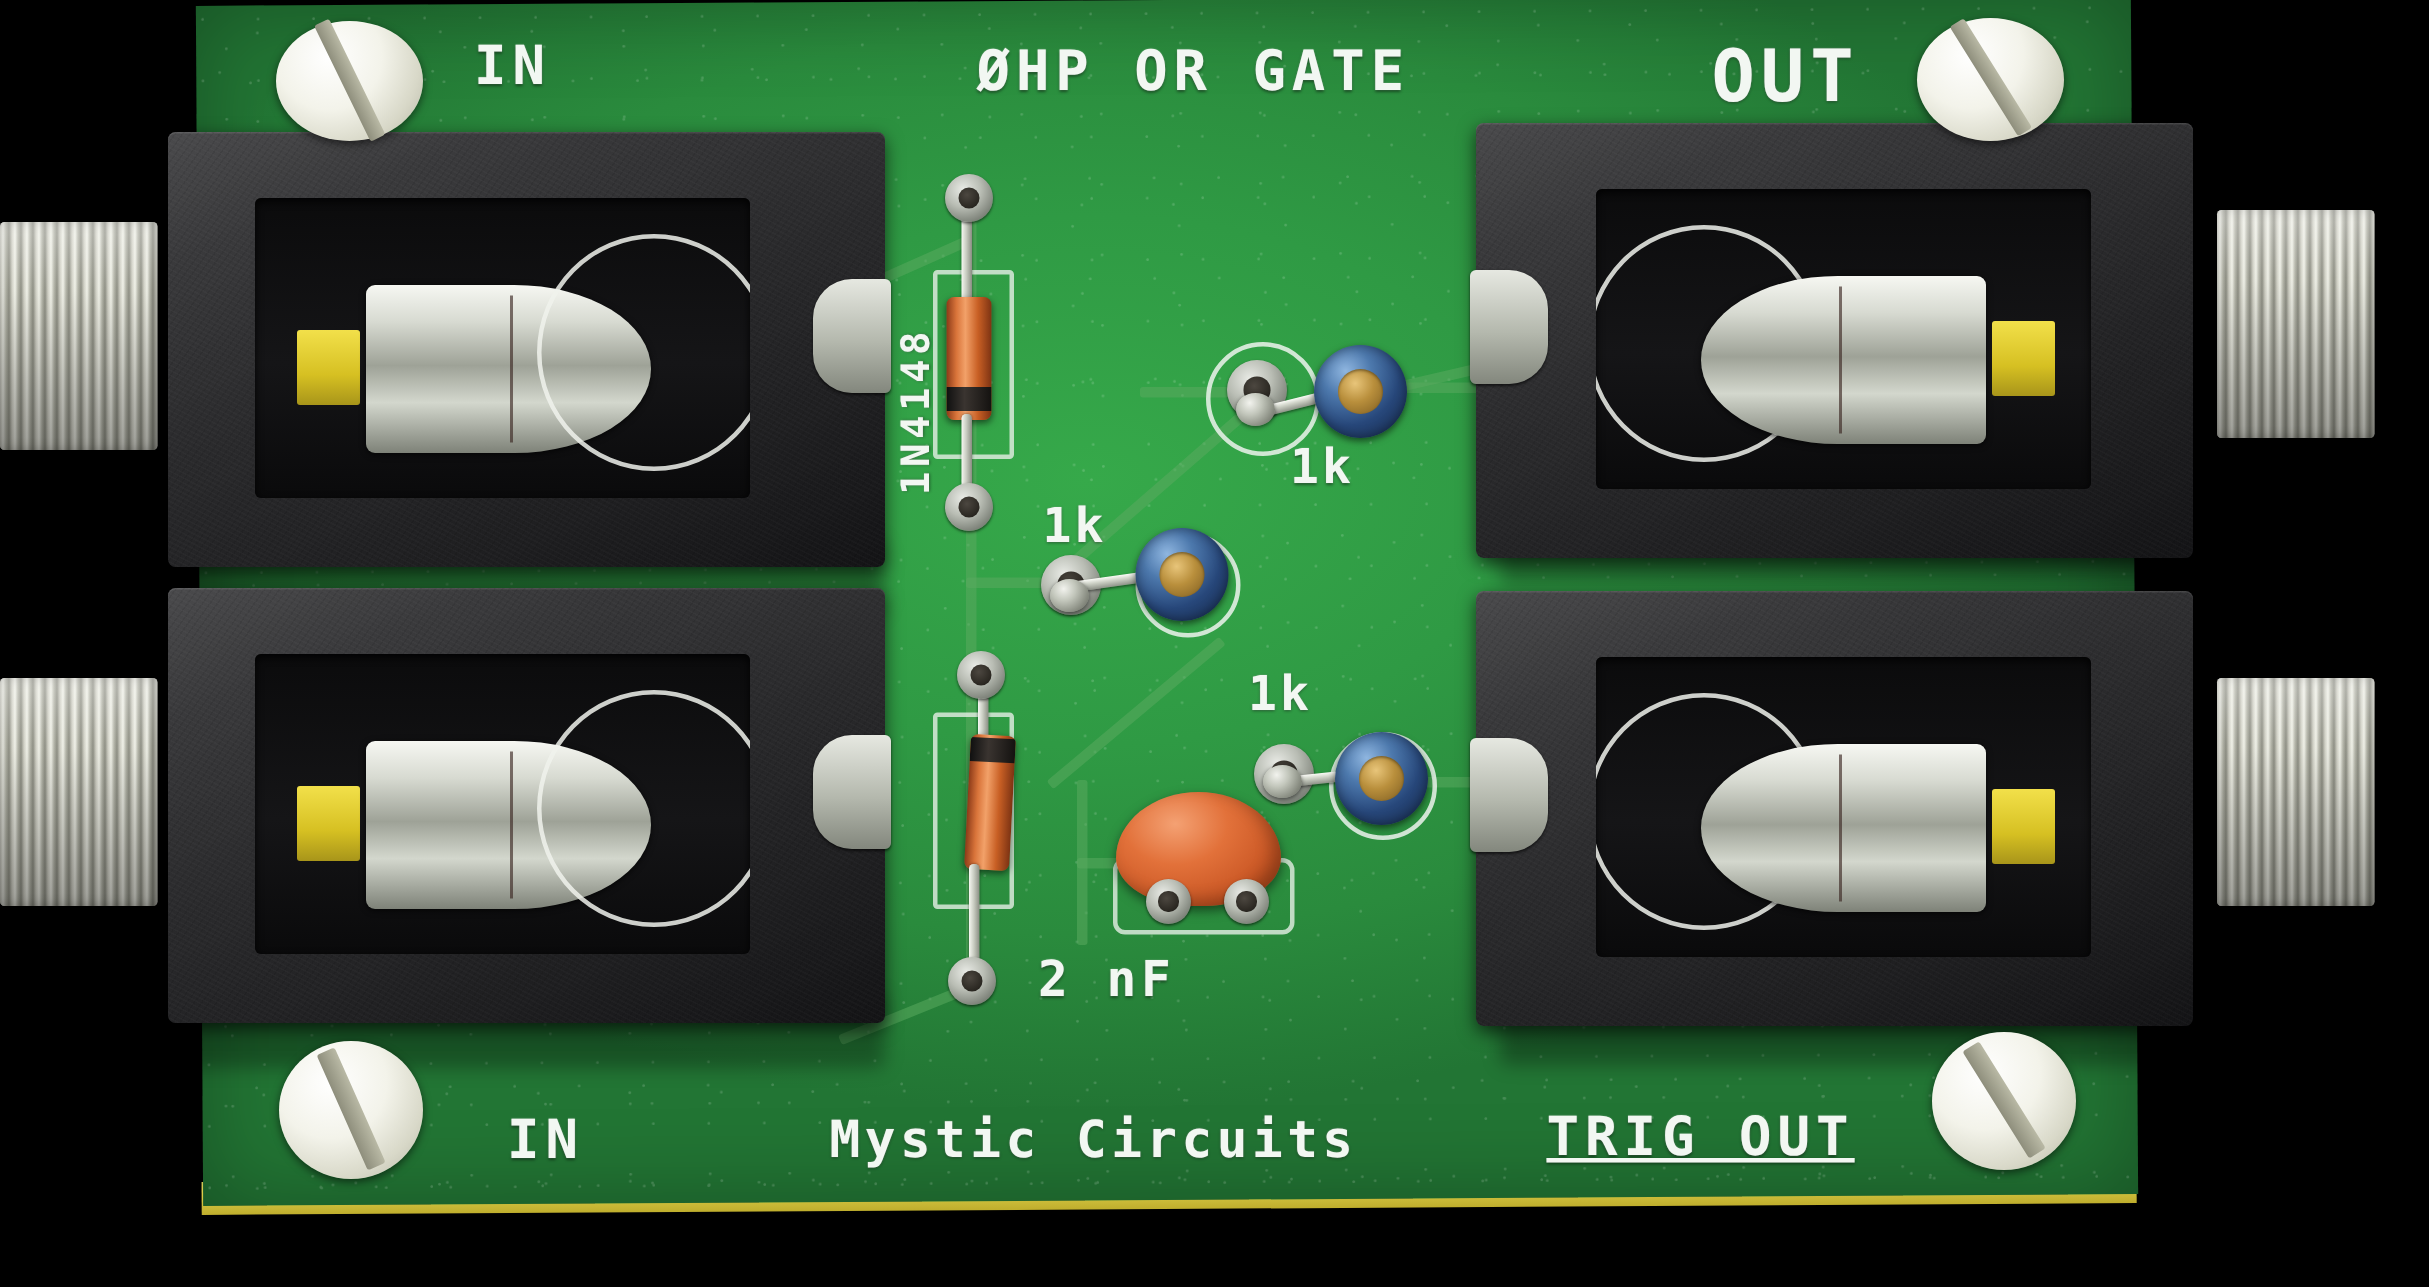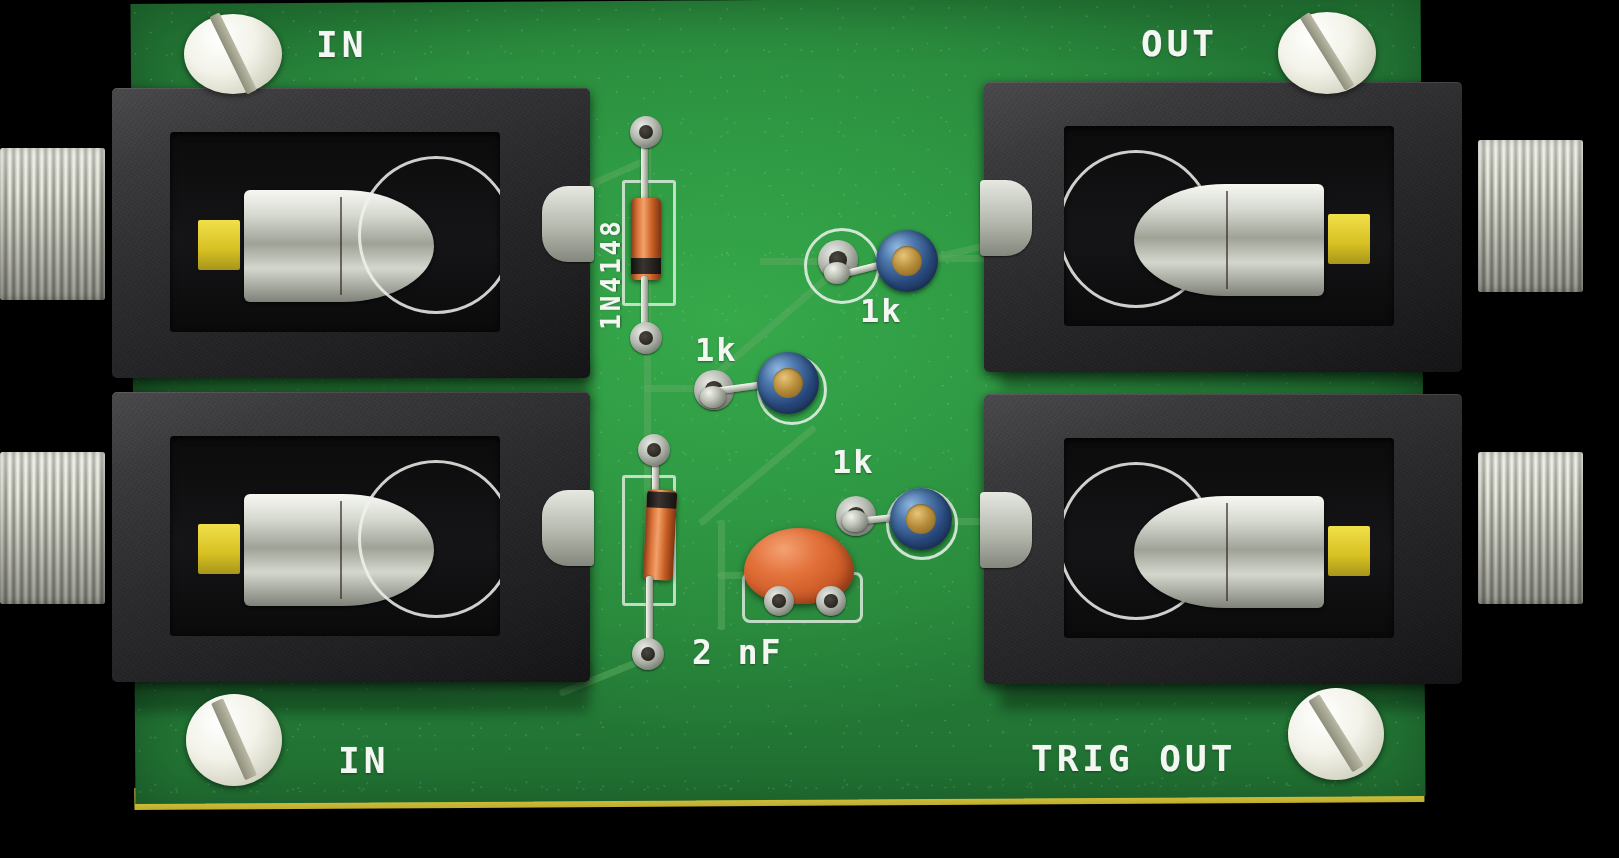--- a/index.html
+++ b/index.html
@@ -26,23 +26,23 @@
          radial-gradient(circle at 84% 77%, #fff 0.6px, transparent 1.2px),
          radial-gradient(circle at 22% 84%, #fff 0.6px, transparent 1.2px);
        background-size:37px 41px,53px 47px,61px 59px,43px 67px,71px 53px;}
 
   
   .silk{position:absolute;color:#f2f7f2;font-weight:700;letter-spacing:2px;
         text-shadow:0 1px 2px rgba(0,0,0,.45), 0 0 1px rgba(255,255,255,.5);
         white-space:nowrap;pointer-events:none;}
   #t-title{left:651px;top:26px;font-size:37px;letter-spacing:4px;}
   #t-in-top{left:316px;top:24px;font-size:36px;letter-spacing:4px;}
-  #t-out-top{left:1141px;top:23px;font-size:36px;letter-spacing:4px;}
+  #t-out-top{left:1141px;top:23px;font-size:48px;letter-spacing:4px;}
   #t-in-bot{left:338px;top:740px;font-size:36px;letter-spacing:4px;}
-  #t-trig-out{left:1031px;top:738px;font-size:36px;letter-spacing:4px;}
+  #t-trig-out{left:1031px;top:738px;font-size:36px;letter-spacing:4px;text-decoration:underline;}
   #t-brand{left:553px;top:740px;font-size:34px;letter-spacing:3px;}
   #t-10nf{left:692px;top:633px;font-size:33px;letter-spacing:3px;}
   #t-1k-a{left:860px;top:292px;font-size:32px;letter-spacing:2px;}
   #t-1k-b{left:695px;top:331px;font-size:32px;letter-spacing:2px;}
   #t-1k-c{left:832px;top:443px;font-size:32px;letter-spacing:2px;}
   #t-diode{left:596px;top:330px;font-size:26px;letter-spacing:3px;
            transform:rotate(-90deg);transform-origin:0 0;}
 
   
   .trace{position:absolute;background:#5aa95e;opacity:.55;border-radius:2px;}
@@ -289,23 +289,25 @@
   <div class="screw" style="left:1278px;top:12px;width:98px;height:82px;">
     <div class="slot" style="transform:rotate(58deg);"></div>
   </div>
   <div class="screw" style="left:186px;top:694px;width:96px;height:92px;">
     <div class="slot" style="transform:rotate(66deg);"></div>
   </div>
   <div class="screw" style="left:1288px;top:688px;width:96px;height:92px;">
     <div class="slot" style="transform:rotate(58deg);"></div>
   </div>
 
+  <div class="silk" id="t-title">ØHP OR GATE</div>
   <div class="silk" id="t-in-top">IN</div>
   <div class="silk" id="t-out-top">OUT</div>
   <div class="silk" id="t-in-bot">IN</div>
   <div class="silk" id="t-trig-out">TRIG OUT</div>
+  <div class="silk" id="t-brand">Mystic Circuits</div>
   <div class="silk" id="t-10nf">2 nF</div>
   <div class="silk" id="t-1k-a">1k</div>
   <div class="silk" id="t-1k-b">1k</div>
   <div class="silk" id="t-1k-c">1k</div>
   <div class="silk" id="t-diode">1N4148</div>
 
 </div>
 
 </body></html>

